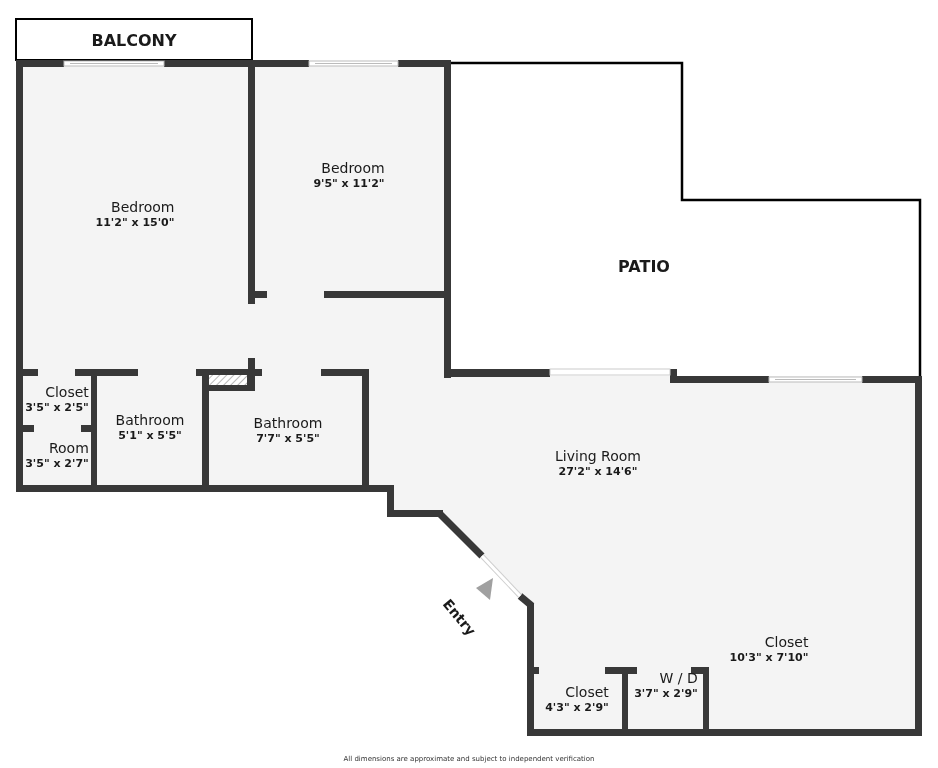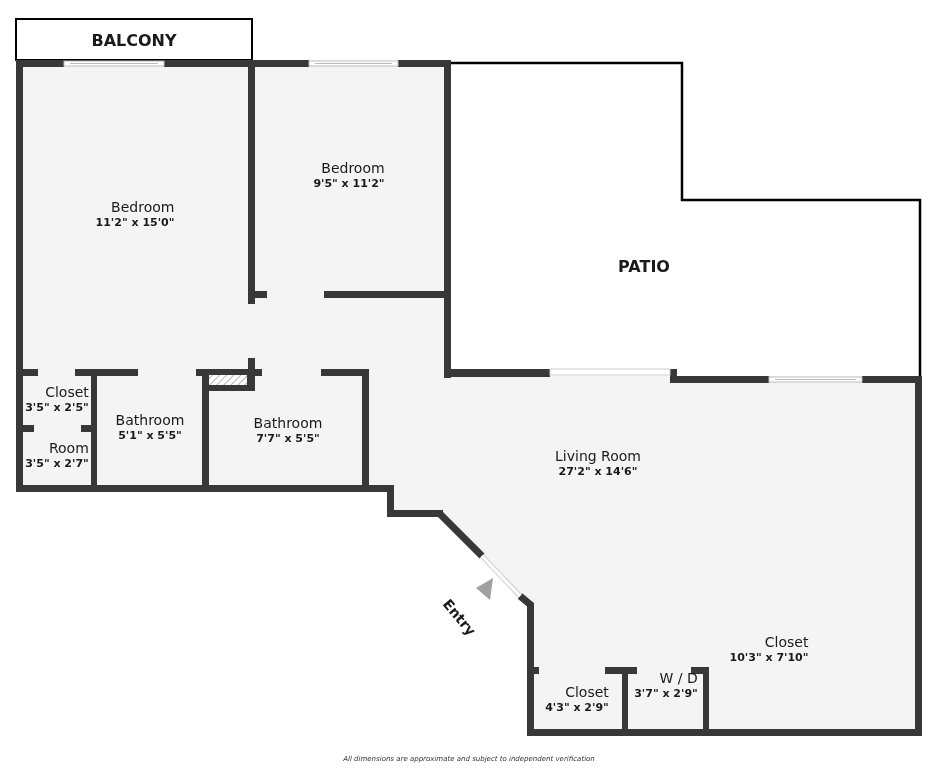--- a/index.html
+++ b/index.html
@@ -2,21 +2,21 @@
 <html><head>
 <meta charset="utf-8">
 <style>
   html, body { margin: 0; padding: 0; background: #ffffff; }
   body { width: 938px; height: 768px; position: relative; overflow: hidden; font-family: "DejaVu Sans", sans-serif; }
   svg { position: absolute; left: 0; top: 0; }
   .room-label { position: absolute; text-align: center; color: #1a1a1a; transform: translateX(-50%); white-space: nowrap; }
   .room-name { font-weight: normal; font-size: 14px; line-height: 17px; display: block; text-align: right; }
   .room-dim { font-weight: bold; font-size: 11px; line-height: 14px; display: block; }
   .outdoor-name { font-weight: bold; font-size: 16px; letter-spacing: 0; }
-  .footer { position: absolute; left: 0; width: 938px; top: 755px; text-align: center; font-size: 7px; color: #333; font-style: italic; }
+  .footer { position: absolute; left: 0; width: 938px; top: 755px; text-align: center; font-size: 7px; color: #333; }
   .entry-label { position: absolute; left: 452px; top: 596px; font-weight: bold; font-size: 14px; color: #1a1a1a; transform: rotate(50deg); transform-origin: left top; }
 </style>
 </head>
 <body>
 
 <svg width="938" height="768" viewBox="0 0 938 768">
 
   <rect x="16" y="19" width="236" height="41" fill="#ffffff" stroke="#000" stroke-width="2"></rect>
 
   <polygon points="449,63 682,63 682,200 920,200 920,378 449,378" fill="#ffffff" stroke="#000" stroke-width="2.5"></polygon>

